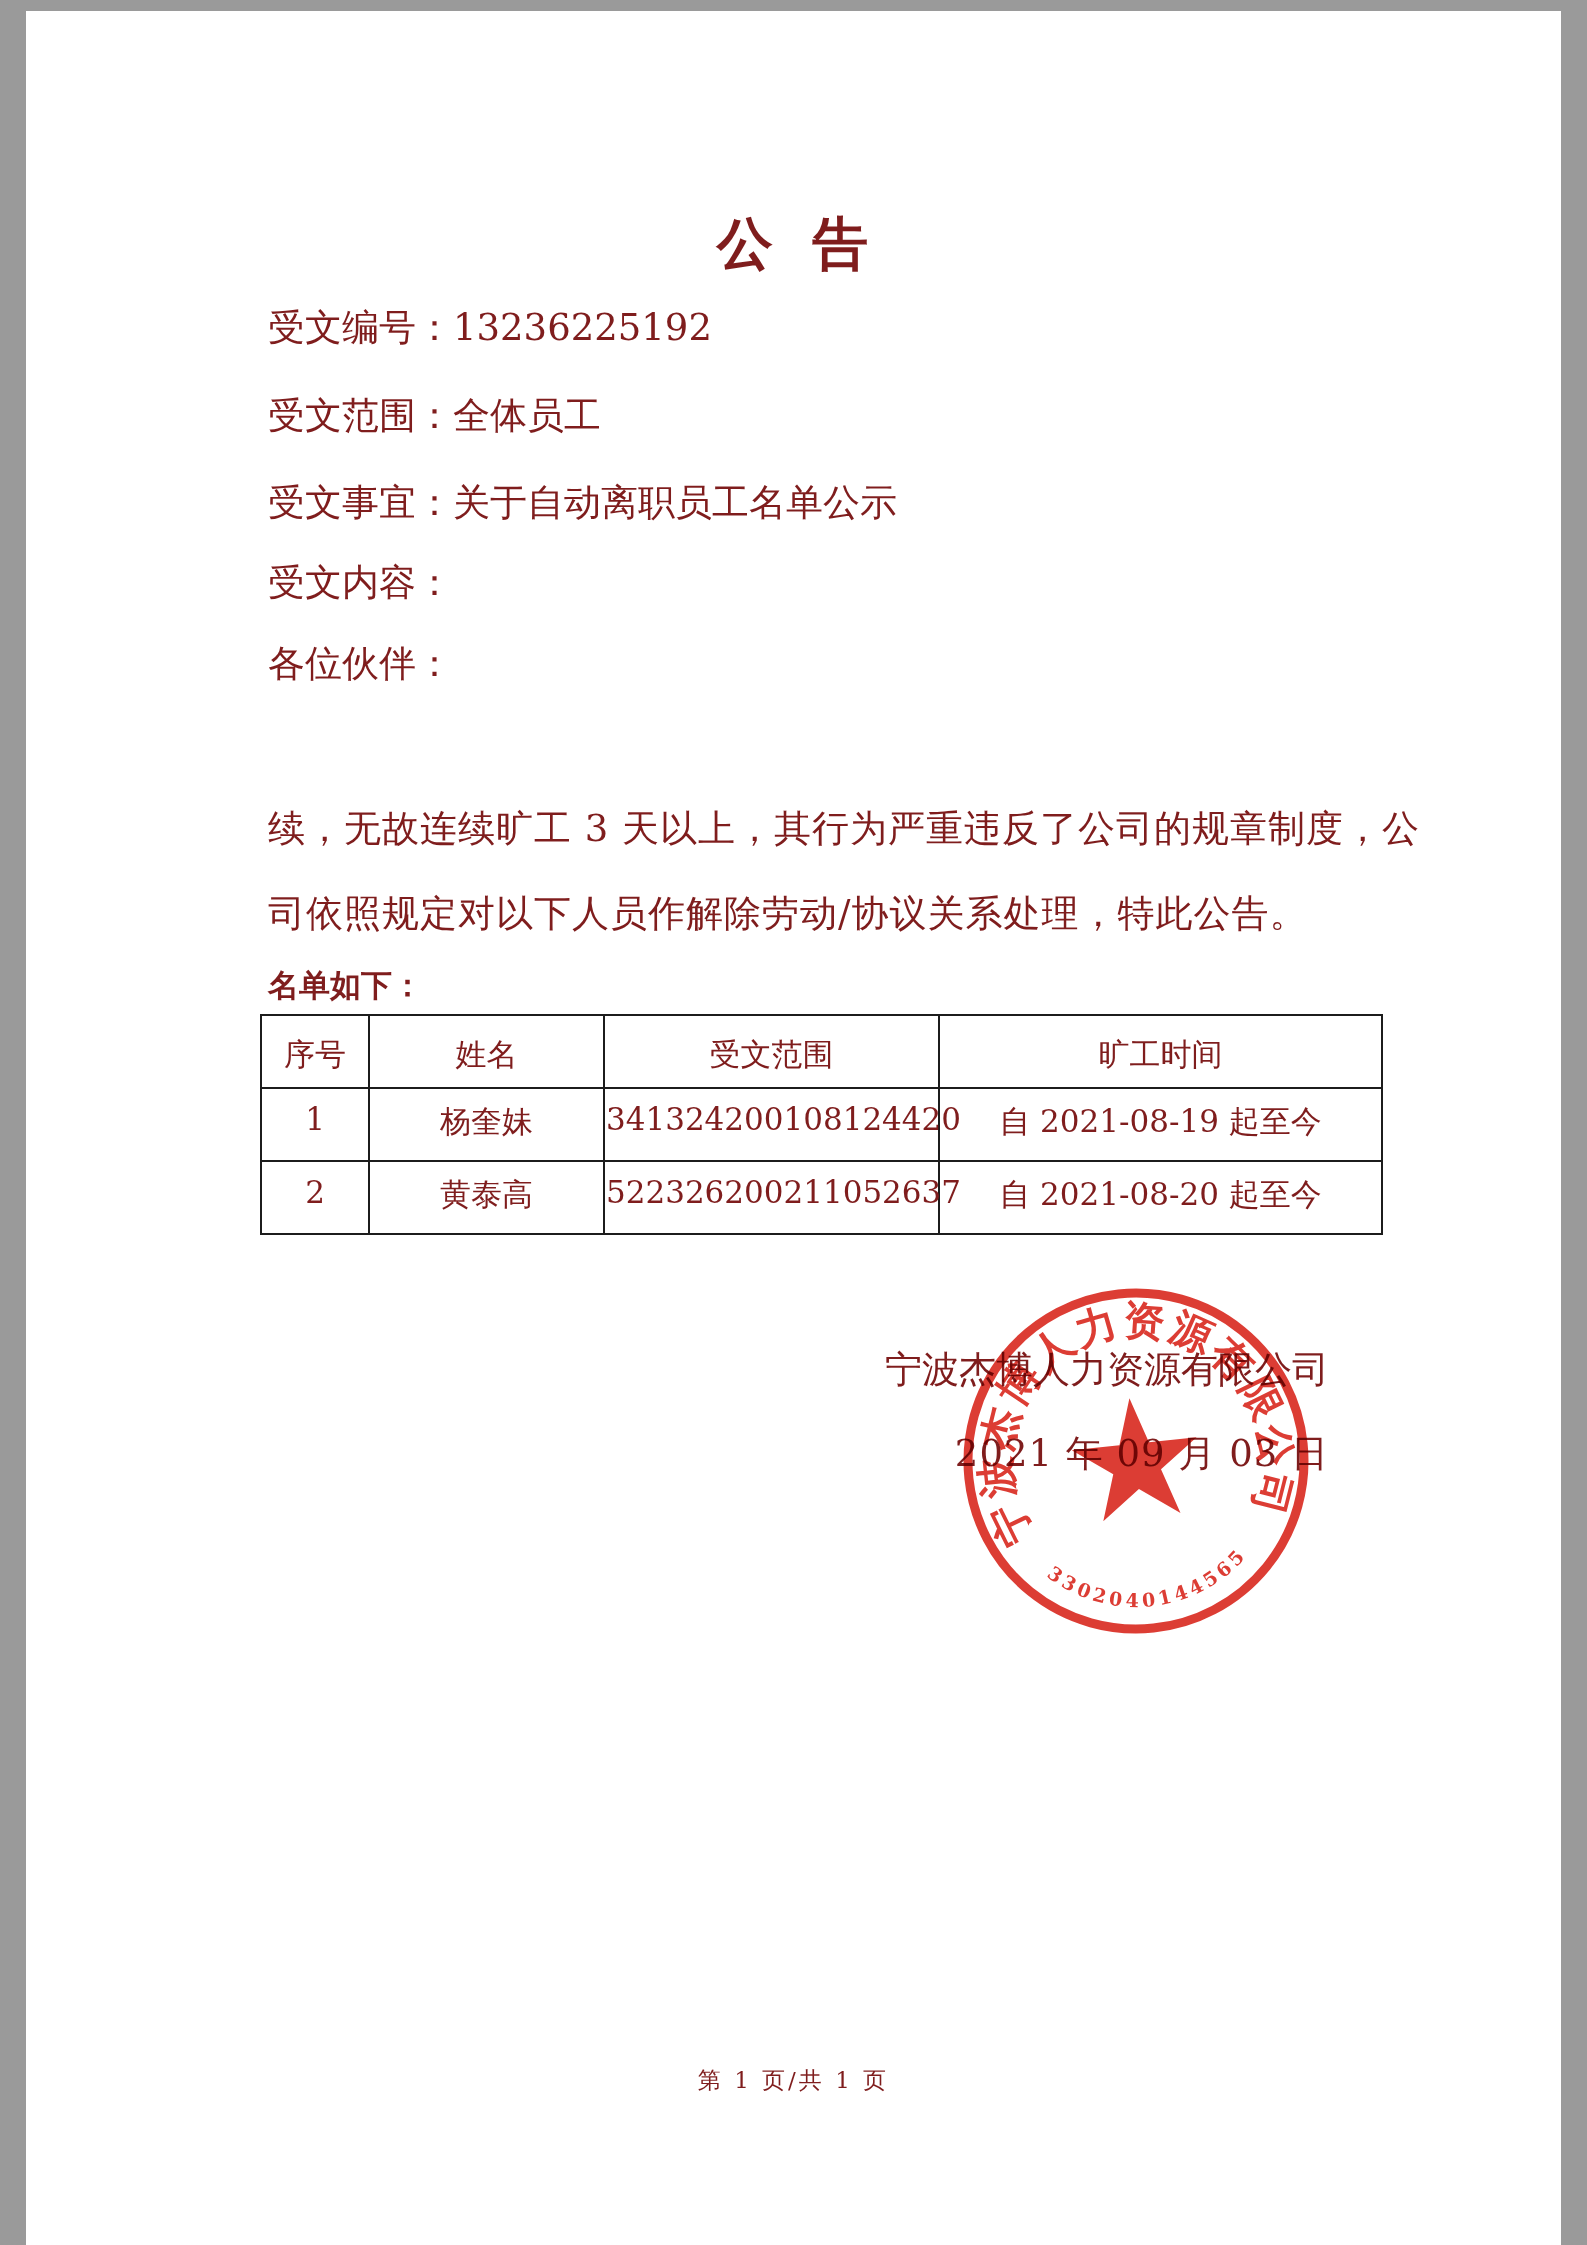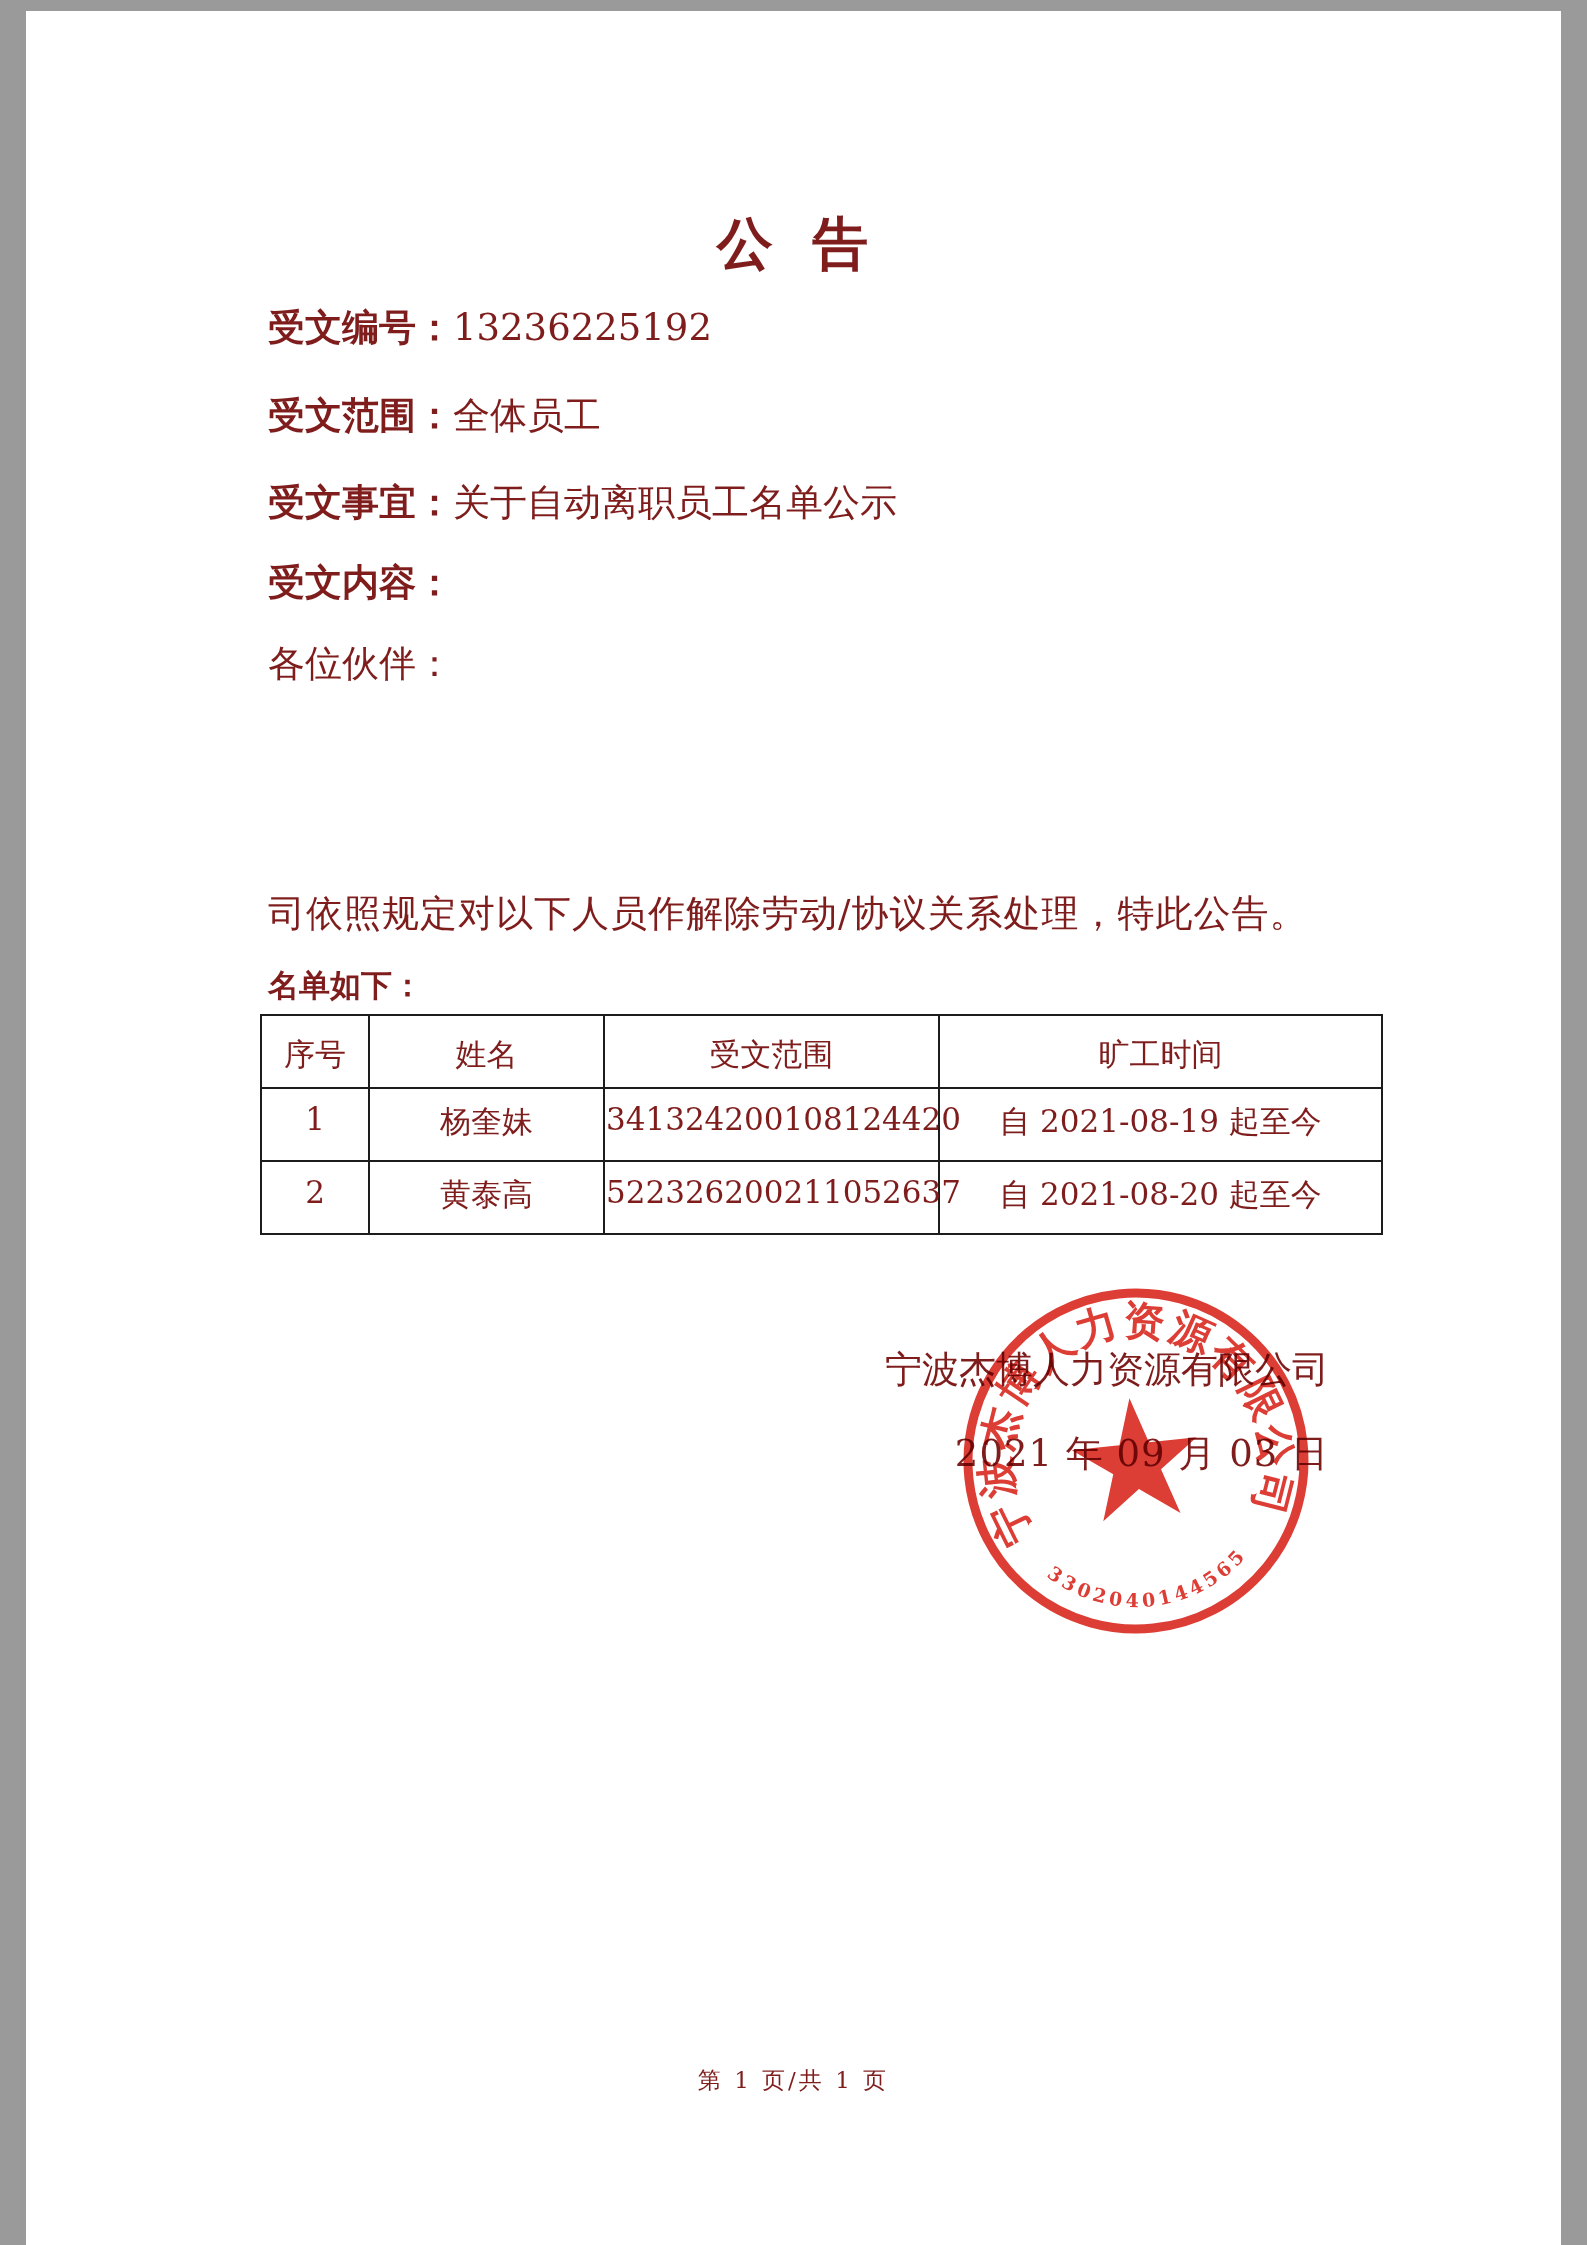--- a/index.html
+++ b/index.html
@@ -11,21 +11,21 @@
     font-family:"DejaVu Serif","Liberation Serif",serif;
     color:#7f1d1d;
     overflow:hidden;
   }
   .doc-title{
     position:absolute;top:196px;left:0;width:100%;
     text-align:center;font-size:56px;font-weight:700;
     word-spacing:16px;letter-spacing:2px;
   }
   .meta-line{position:absolute;left:242px;font-size:37px;white-space:nowrap;}
-  .meta-label{font-weight:700;}
+  .meta-label{font-weight:400;}
   .meta-value{font-weight:400;}
   .m0{top:292px}.m1{top:380px}.m2{top:467px}.m3{top:547px}
   .greeting{position:absolute;left:242px;top:628px;font-size:37px;}
   .body-line{position:absolute;left:242px;font-size:37px;white-space:nowrap;letter-spacing:1px;}
   .b0{top:708px;padding-left:72px;}
   .b1{top:793px}.b2{top:878px}
   .list-label{position:absolute;left:242px;top:954px;font-size:31px;font-weight:700;}
   table.roster{
     position:absolute;left:234px;top:1003px;
     width:1121px;border-collapse:collapse;
@@ -69,20 +69,21 @@
   </div>
   <div class="meta-line m2">
     <span class="meta-label">受文事宜：</span><span class="meta-value">关于自动离职员工名单公示</span>
   </div>
   <div class="meta-line m3">
     <span class="meta-label">受文内容：</span><span class="meta-value"></span>
   </div>
 
   <div class="greeting">各位伙伴：</div>
 
+  <div class="body-line b1">续，无故连续旷工 3 天以上，其行为严重违反了公司的规章制度，公</div>
   <div class="body-line b2">司依照规定对以下人员作解除劳动/协议关系处理，特此公告。</div>
 
   <div class="list-label">名单如下：</div>
 
   <table class="roster">
     <colgroup>
       <col class="c-no">
         <col class="c-name">
         <col class="c-id">
         <col class="c-time">

